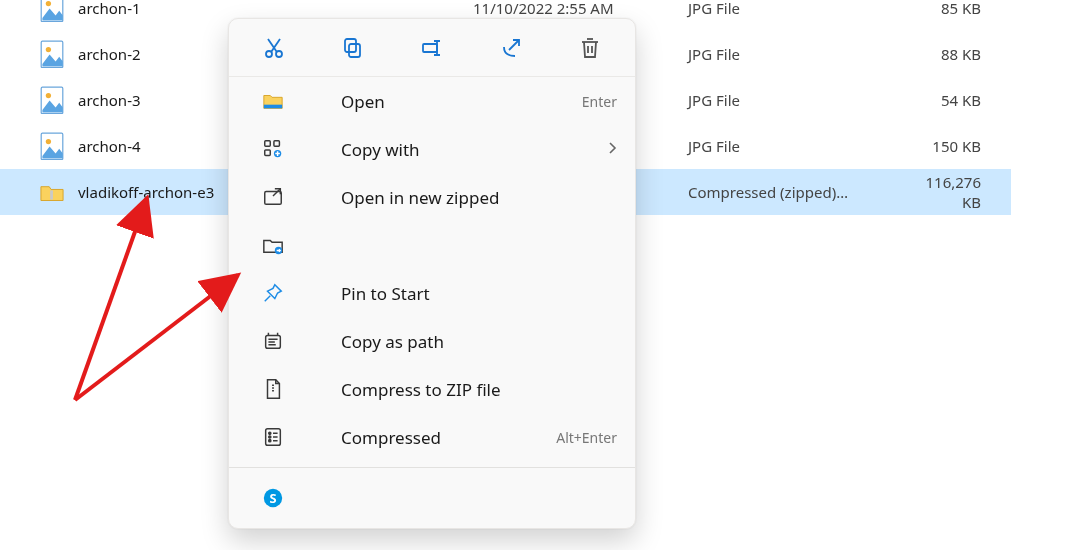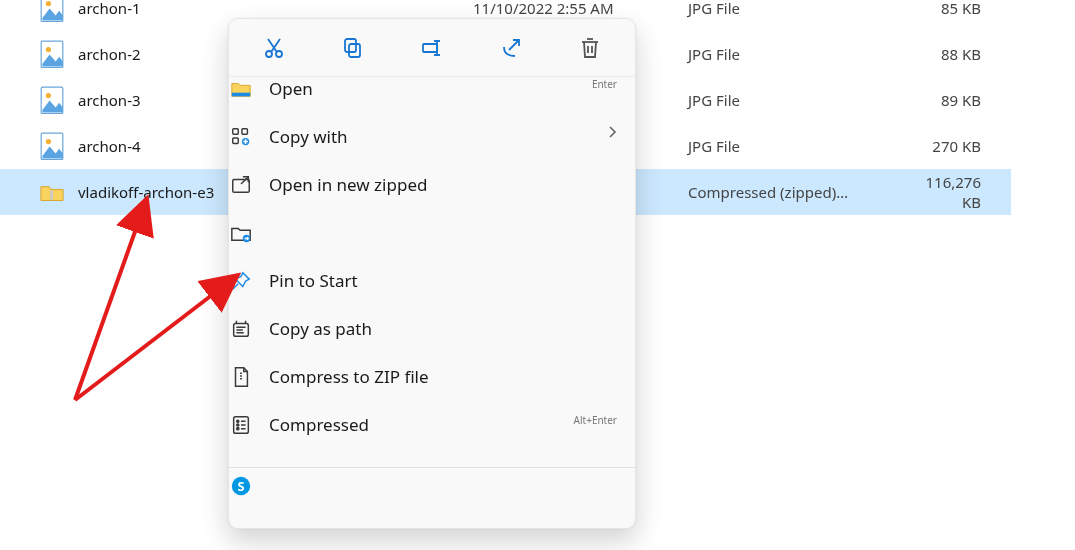--- a/index.html
+++ b/index.html
@@ -13,25 +13,25 @@
   .row .fdate { flex: 0 0 215px; color: #444; }
   .row .ftype { flex: 0 0 230px; color: #444; }
   .row .fsize { flex: 1; text-align: right; padding-right: 30px; color: #444; }
   .jpg-icon svg rect { fill:#fff; stroke:#6aa6dc; stroke-width:1; }
   .zip-icon svg { display:block; }
 
   .ctx { position: absolute; left: 228px; top: 18px; width: 408px; background: #f9f9f9; border: 1px solid #e8e6e4; border-radius: 10px; box-shadow: 0 12px 28px rgba(0,0,0,0.18), 0 0 0 1px rgba(0,0,0,0.02); padding-bottom: 6px; }
   .ctx-top { height: 58px; display:flex; align-items:center; justify-content:space-around; padding: 0 6px; border-bottom: 1px solid #eae9e7; }
   .ctx-top .acticon { width:44px; height:44px; border-radius:6px; display:flex; align-items:center; justify-content:center; cursor:pointer; }
   .ctx-top svg { width:24px; height:24px; }
-  .ctx-item { height: 48px; display:flex; padding: 0 18px 0 0; cursor:pointer; }
+  .ctx-item { height: 48px; display:flex; align-items:center; padding: 0 18px 0 32px; cursor:pointer;gap:40px; }
   .ctx-item .mic { width:24px; height:24px; margin-right: 16px; display:flex; align-items:center; justify-content:center; }
   .ctx-item .mic svg { width:22px; height:22px; }
   .ctx-item .mlabel { flex: 1; font-size: 17px; }
-  .ctx-item .mhint { color:#777; font-size:10px; }
+  .ctx-item .mhint { color:#777; font-size:14px; }
   .ctx-sep { height:1px; background:#e2e1df; margin:6px 0; }
   .arrow { position:absolute; pointer-events:none; }
 </style>
 </head>
 <body>
 
 <div class="viewport">
 
   <div class="file-list">
 
@@ -67,35 +67,35 @@
       <span class="ficon jpg-icon">
           <svg viewBox="0 0 20 24">
             <rect x="1" y="1" width="18" height="22" rx="1"></rect>
             <circle cx="7" cy="8" r="2.2" fill="#f2b036"></circle>
             <path d="M2 20 L8 12 L13 18 L16 14 L19 18 L19 22 L2 22 Z" fill="#5aa4e2"></path>
           </svg>
         </span>
       <span class="fname">archon-3</span>
       <span class="fdate">11/10/2022 2:55 AM</span>
       <span class="ftype">JPG File</span>
-      <span class="fsize">89 KB</span>
+      <span class="fsize">54 KB</span>
     </div>
 
     <div class="row">
       <span class="ficon jpg-icon">
           <svg viewBox="0 0 20 24">
             <rect x="1" y="1" width="18" height="22" rx="1"></rect>
             <circle cx="7" cy="8" r="2.2" fill="#f2b036"></circle>
             <path d="M2 20 L8 12 L13 18 L16 14 L19 18 L19 22 L2 22 Z" fill="#5aa4e2"></path>
           </svg>
         </span>
       <span class="fname">archon-4</span>
       <span class="fdate">11/10/2022 2:55 AM</span>
       <span class="ftype">JPG File</span>
-      <span class="fsize">270 KB</span>
+      <span class="fsize">150 KB</span>
     </div>
 
     <div class="row selected">
       <span class="ficon zip-icon">
           <svg viewBox="0 0 26 20">
             <path d="M1 4 L10 4 L12 7 L25 7 L25 19 L1 19 Z" fill="#fad25e" stroke="#d7a224"></path>
             <rect x="11" y="8" width="3" height="10" fill="#c9c9c9"></rect>
           </svg>
         </span>
       <span class="fname">vladikoff-archon-e3</span>

